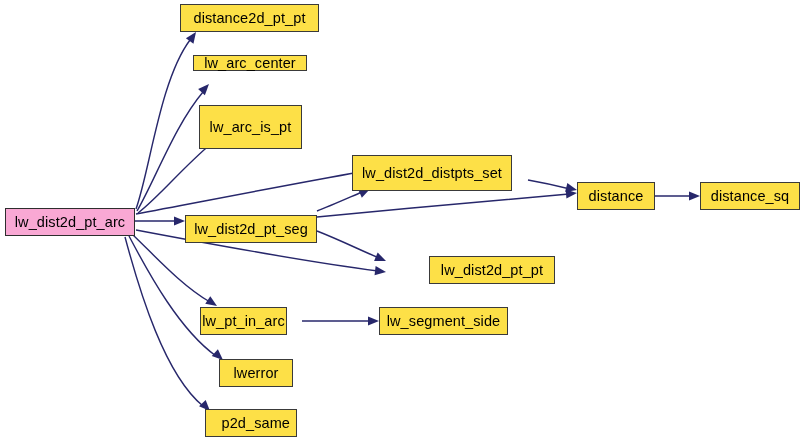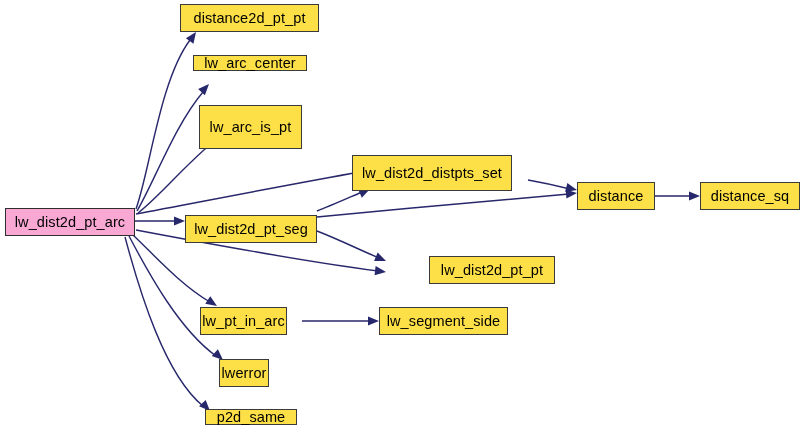--- a/index.html
+++ b/index.html
@@ -110,20 +110,20 @@
       </div>
       <div class="node" style="left: 386px; top: 256px; width: 126px; height: 28px; margin-left: 43px;">
         <span class="node-label">lw_dist2d_pt_pt</span>
       </div>
       <div class="node" style="left: 200px; top: 307px; width: 87px; height: 28px;">
         <span class="node-label">lw_pt_in_arc</span>
       </div>
       <div class="node" style="left: 379px; top: 307px; width: 129px; height: 28px; align-items: center;">
         <span class="node-label">lw_segment_side</span>
       </div>
-      <div class="node" style="left: 219px; top: 359px; width: 50px; height: 28px;">
+      <div class="node" style="left: 219px; top: 359px; width: 74px; height: 28px;">
         <span class="node-label">lwerror</span>
       </div>
-      <div class="node" style="left: 205px; top: 409px; width: 92px; height: 16px;">
+      <div class="node" style="left: 205px; top: 409px; width: 92px; height: 28px; justify-content: flex-end;">
         <span class="node-label">p2d_same</span>
       </div>
     </div>
 </div>
 
 </body></html>

